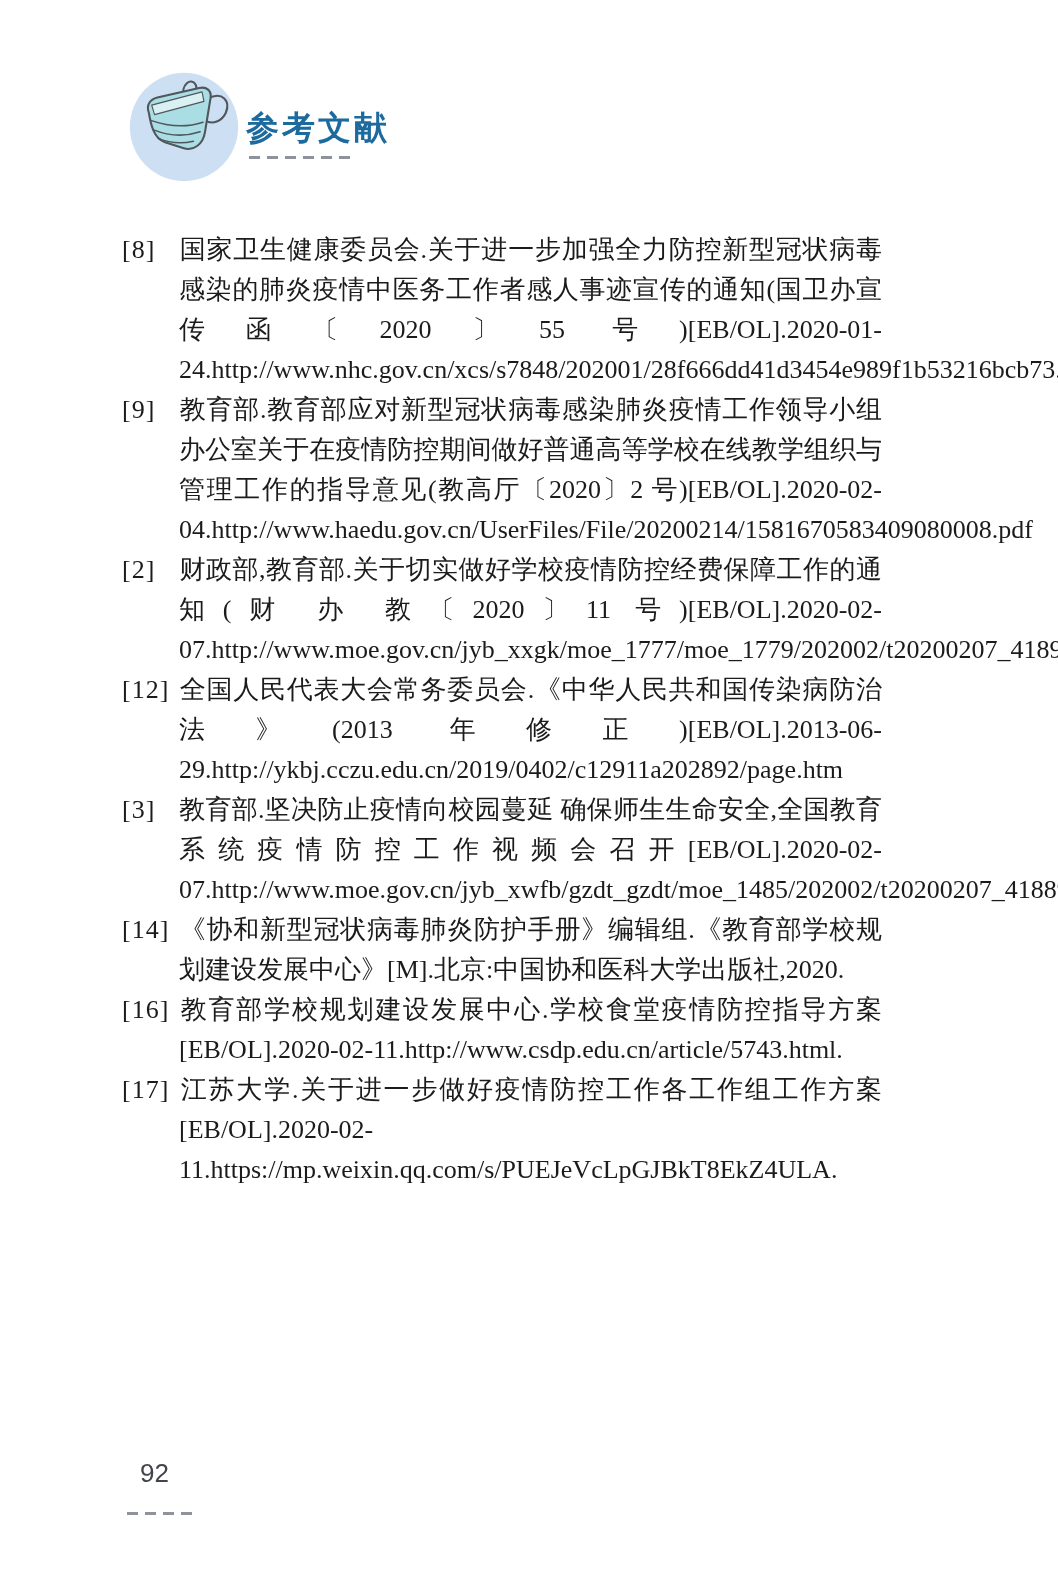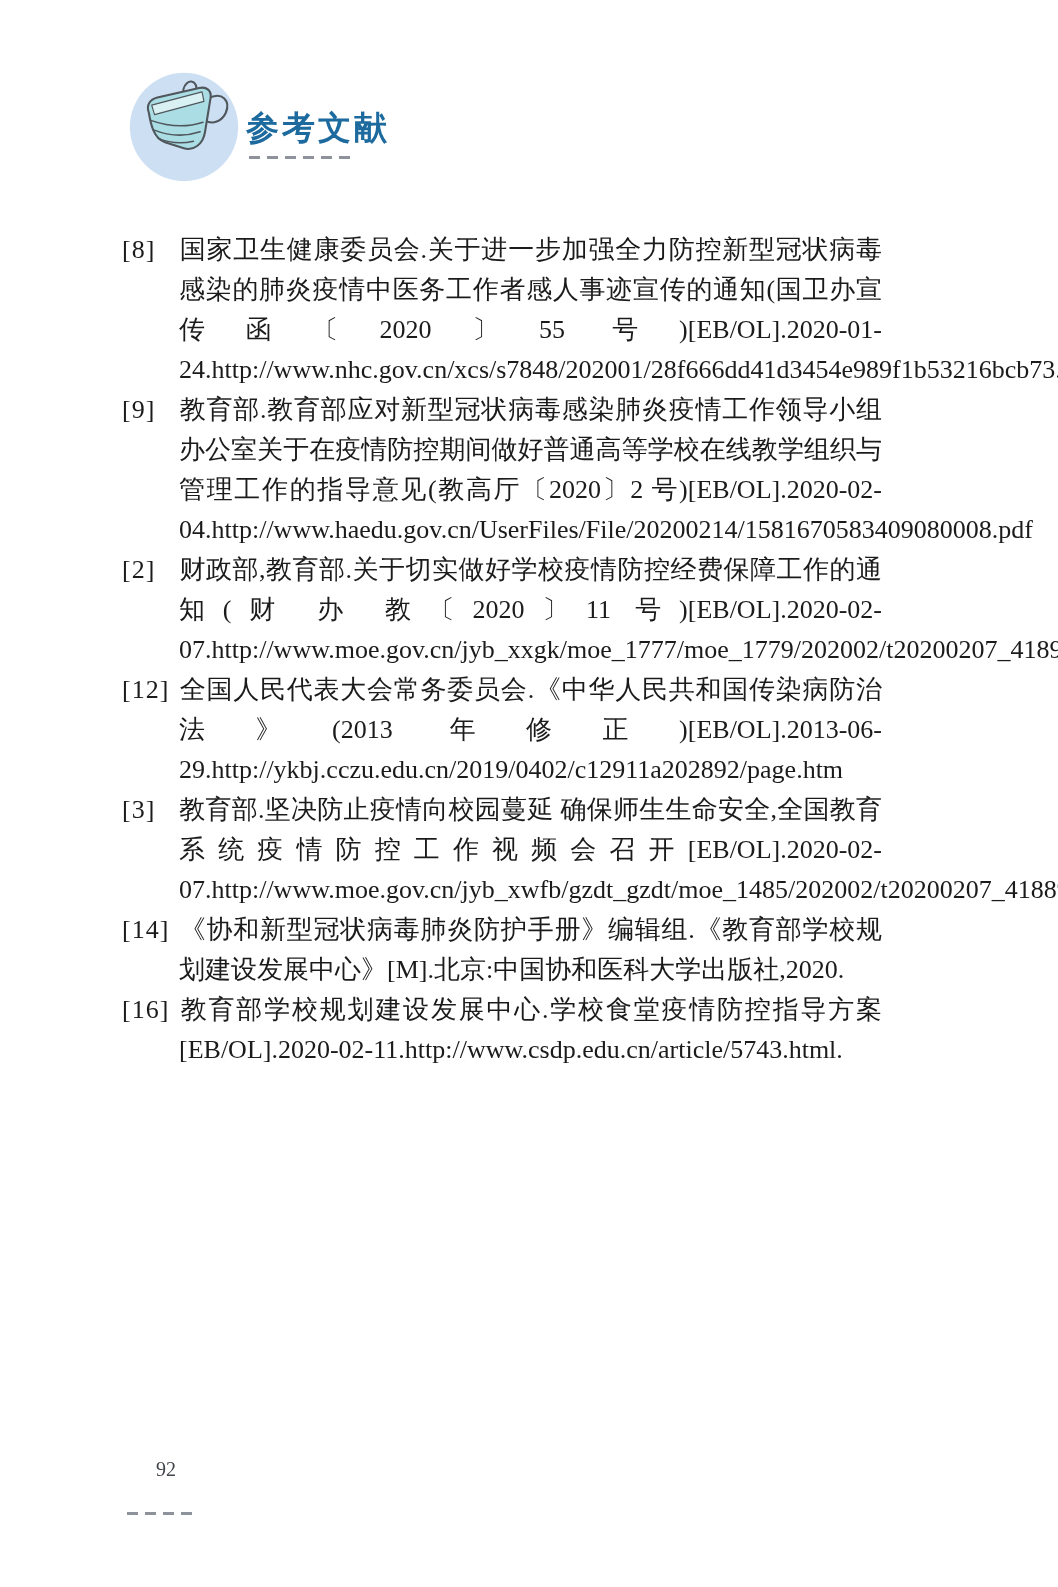--- a/index.html
+++ b/index.html
@@ -54,24 +54,23 @@
     text-indent: 0;
     letter-spacing: 1px;
   }
   .ref-text { }
 
   
   .page-number {
     position: absolute;
     left: 140px;
     top: 1458px;
-    font-size: 20px;
+    font-size: 26px;
     color: #41454b;
-    font-family: Liberation Serif, serif;
-    margin-left: 16px;
+    font-family: Liberation Sans, sans-serif;
   }
   .footer-dash { left: 127px; top: 1512px; width: 66px; }
 </style>
 </head>
 <body>
 
 <header class="page-header">
   <div class="icon-wrap">
     <svg width="116" height="114" viewBox="0 0 120 120" xmlns="http://www.w3.org/2000/svg">
       <circle cx="60" cy="60" r="57" fill="#cddff2"></circle>
@@ -93,18 +92,19 @@
 </header>
 
 <main class="content">
     <p class="ref"><span class="ref-label">[8]</span><span class="ref-text">国家卫生健康委员会.关于进一步加强全力防控新型冠状病毒感染的肺炎疫情中医务工作者感人事迹宣传的通知(国卫办宣传函〔2020〕55 号)[EB/OL].2020-01-24.http://www.nhc.gov.cn/xcs/s7848/202001/28f666dd41d3454e989f1b53216bcb73.shtml</span></p>
     <p class="ref"><span class="ref-label">[9]</span><span class="ref-text">教育部.教育部应对新型冠状病毒感染肺炎疫情工作领导小组办公室关于在疫情防控期间做好普通高等学校在线教学组织与管理工作的指导意见(教高厅〔2020〕2 号)[EB/OL].2020-02-04.http://www.haedu.gov.cn/UserFiles/File/20200214/1581670583409080008.pdf</span></p>
     <p class="ref"><span class="ref-label">[2]</span><span class="ref-text">财政部,教育部.关于切实做好学校疫情防控经费保障工作的通知(财 办 教〔2020〕11 号)[EB/OL].2020-02-07.http://www.moe.gov.cn/jyb_xxgk/moe_1777/moe_1779/202002/t20200207_418959.html</span></p>
     <p class="ref"><span class="ref-label">[12]</span><span class="ref-text">全国人民代表大会常务委员会.《中华人民共和国传染病防治法》(2013 年修正)[EB/OL].2013-06-29.http://ykbj.cczu.edu.cn/2019/0402/c12911a202892/page.htm</span></p>
     <p class="ref"><span class="ref-label">[3]</span><span class="ref-text">教育部.坚决防止疫情向校园蔓延 确保师生生命安全,全国教育系统疫情防控工作视频会召开[EB/OL].2020-02-07.http://www.moe.gov.cn/jyb_xwfb/gzdt_gzdt/moe_1485/202002/t20200207_418897.html.</span></p>
     <p class="ref"><span class="ref-label">[14]</span><span class="ref-text">《协和新型冠状病毒肺炎防护手册》编辑组.《教育部学校规划建设发展中心》[M].北京:中国协和医科大学出版社,2020.</span></p>
     <p class="ref"><span class="ref-label">[16]</span><span class="ref-text">教育部学校规划建设发展中心.学校食堂疫情防控指导方案[EB/OL].2020-02-11.http://www.csdp.edu.cn/article/5743.html.</span></p>
+    <p class="ref"><span class="ref-label">[17]</span><span class="ref-text">江苏大学.关于进一步做好疫情防控工作各工作组工作方案[EB/OL].2020-02-11.https://mp.weixin.qq.com/s/PUEJeVcLpGJBkT8EkZ4ULA.</span></p>
   </main>
 
 <footer>
   <div class="page-number">92</div>
   <div class="dash-line footer-dash"></div>
 </footer>
 
 </body></html>

